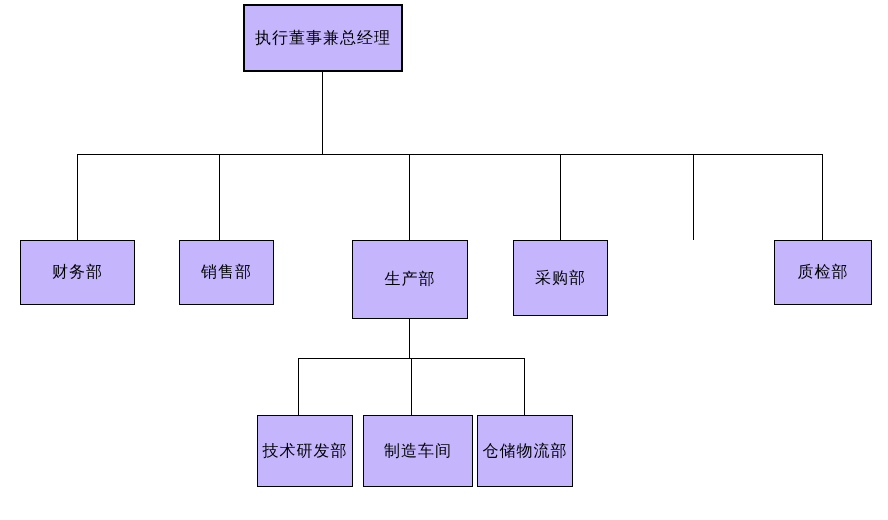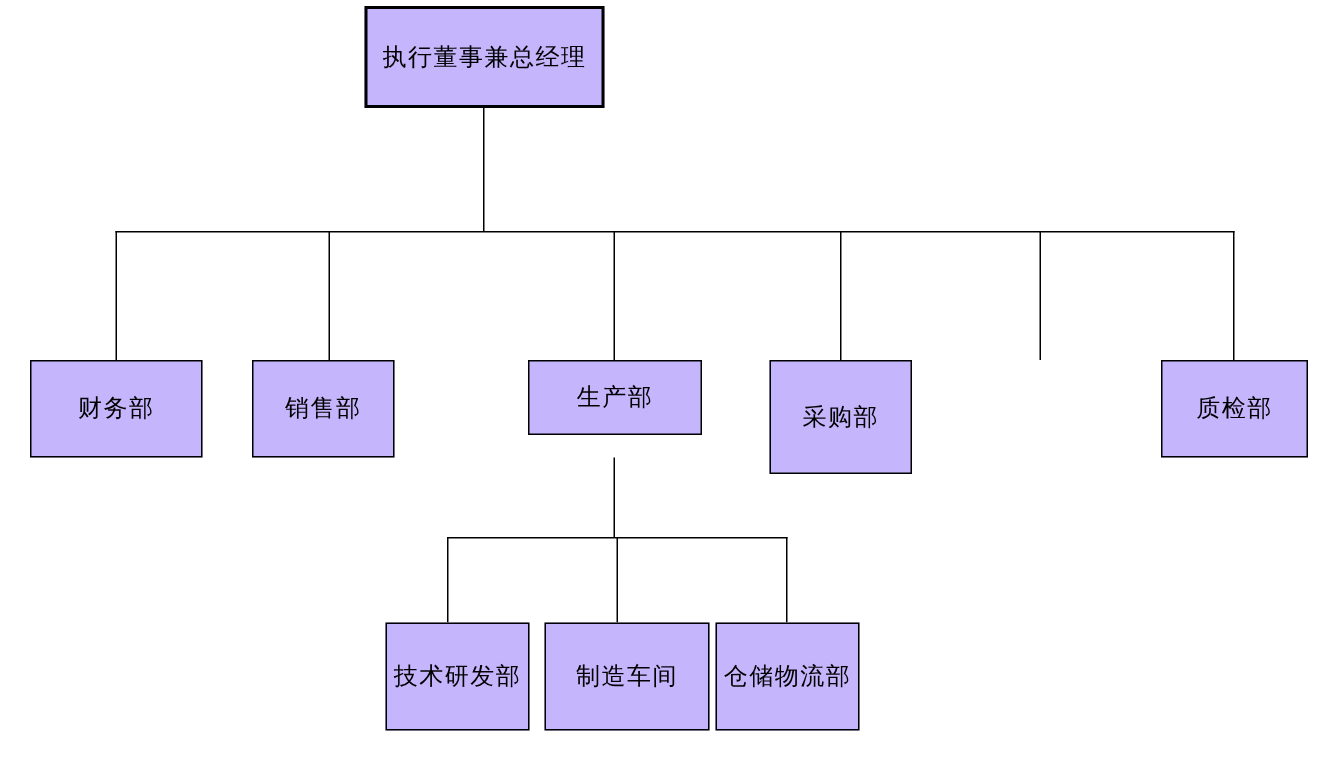--- a/index.html
+++ b/index.html
@@ -34,22 +34,22 @@
   .vline, .hline {
     position: absolute;
     background: #000000;
   }
   .vline { width: 1px; }
   .hline { height: 1px; }
 
   
   #n-root      { left: 243px; top: 4px;   width: 160px; height: 68px; }
   #n-finance   { left: 20px;  top: 240px; width: 115px; height: 65px; }
-  #n-sales     { left: 168px; top: 240px; width: 95px;  height: 65px; }
-  #n-prod      { left: 352px; top: 240px; width: 116px; height: 50px; }
+  #n-sales     { left: 179px; top: 240px; width: 95px;  height: 65px; }
+  #n-prod      { left: 352px; top: 240px; width: 116px; height: 79px; }
   #n-purch     { left: 513px; top: 240px; width: 95px;  height: 76px; }
   #n-admin     { left: 646px; top: 240px; width: 96px;  height: 65px; }
   #n-quality   { left: 774px; top: 240px; width: 98px;  height: 65px; }
   #n-rnd       { left: 257px; top: 415px; width: 96px;  height: 72px; }
   #n-workshop  { left: 363px; top: 415px; width: 110px;  height: 72px; }
   #n-warehouse { left: 477px; top: 415px; width: 96px;  height: 72px; }
 </style>
 </head>
 <body>
 

